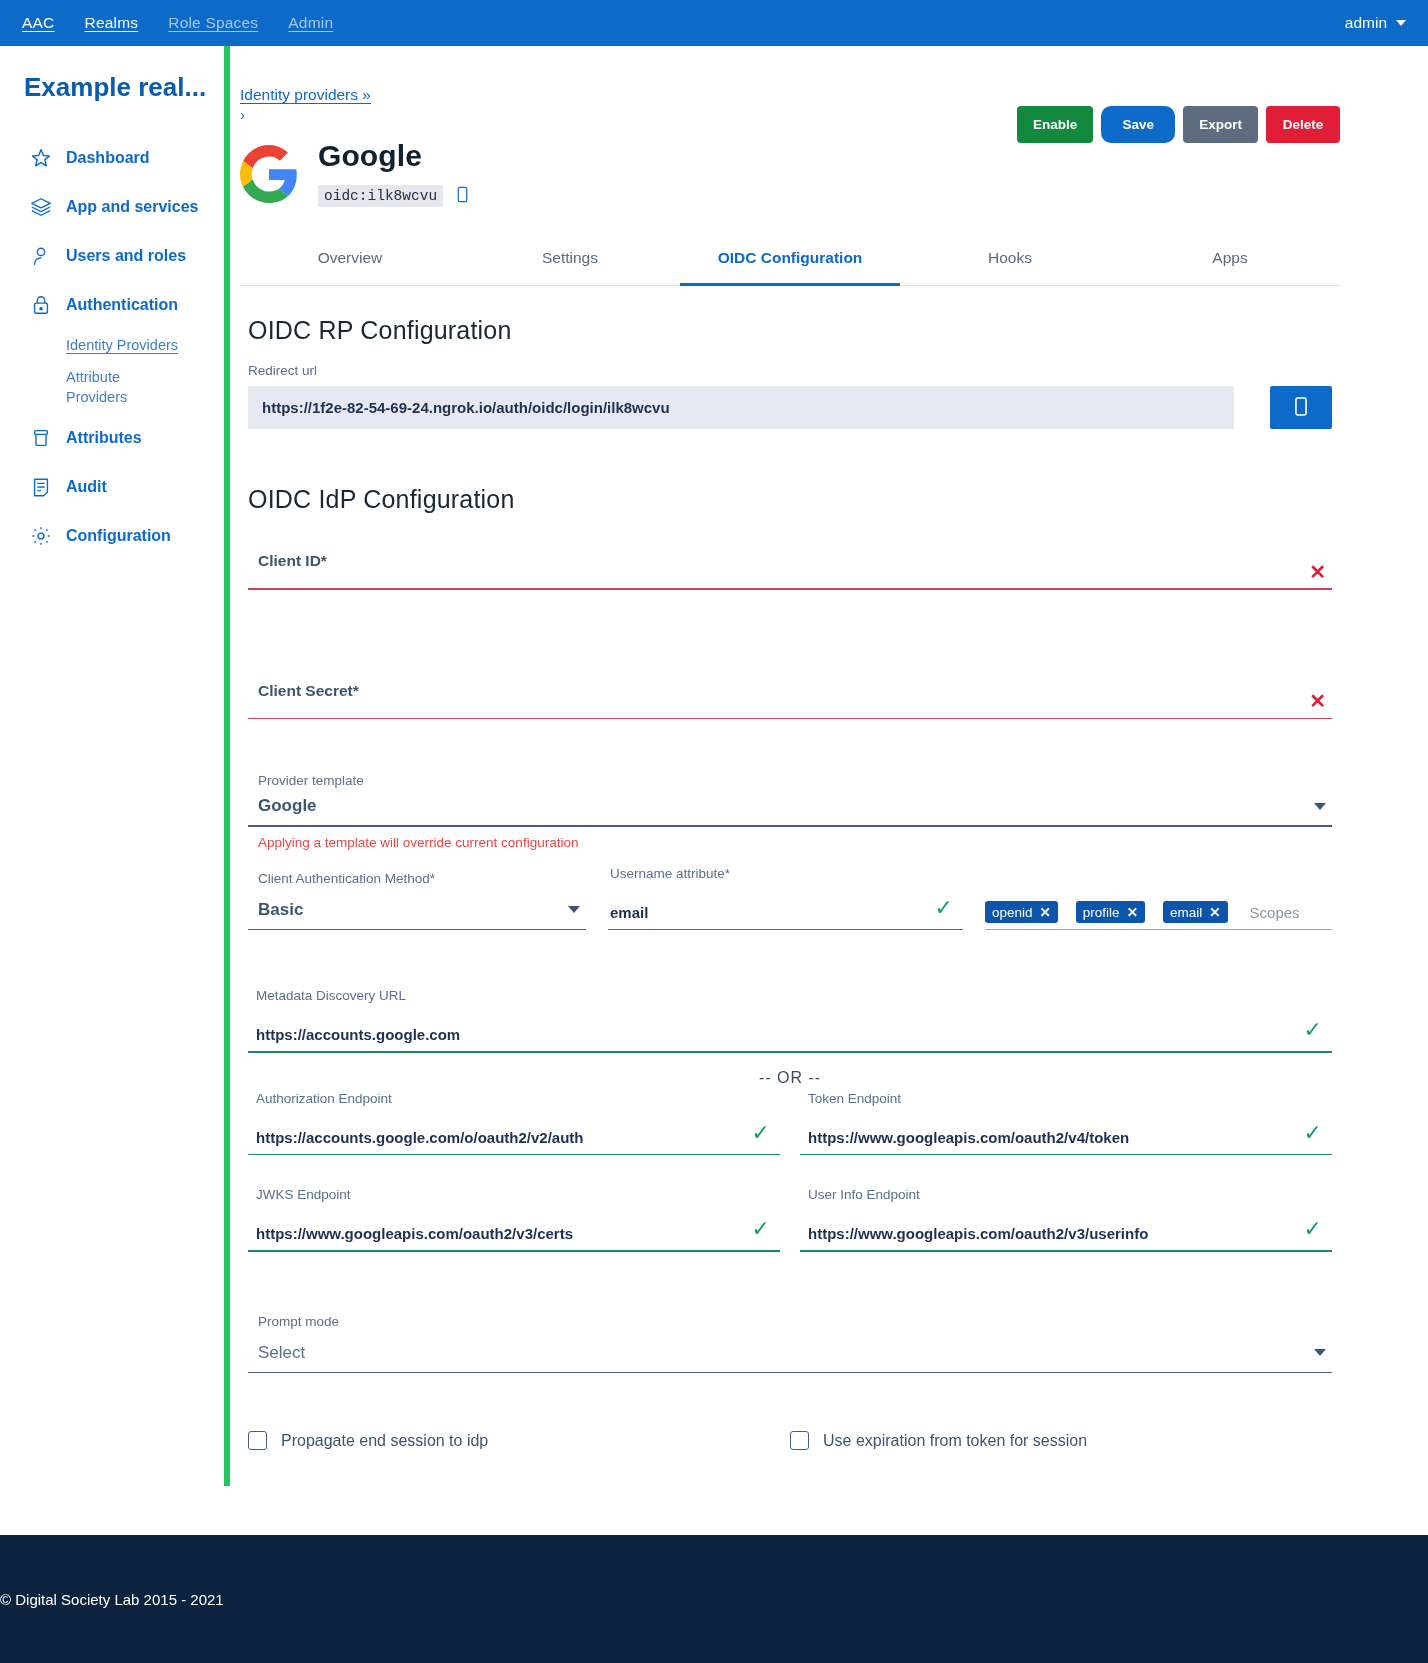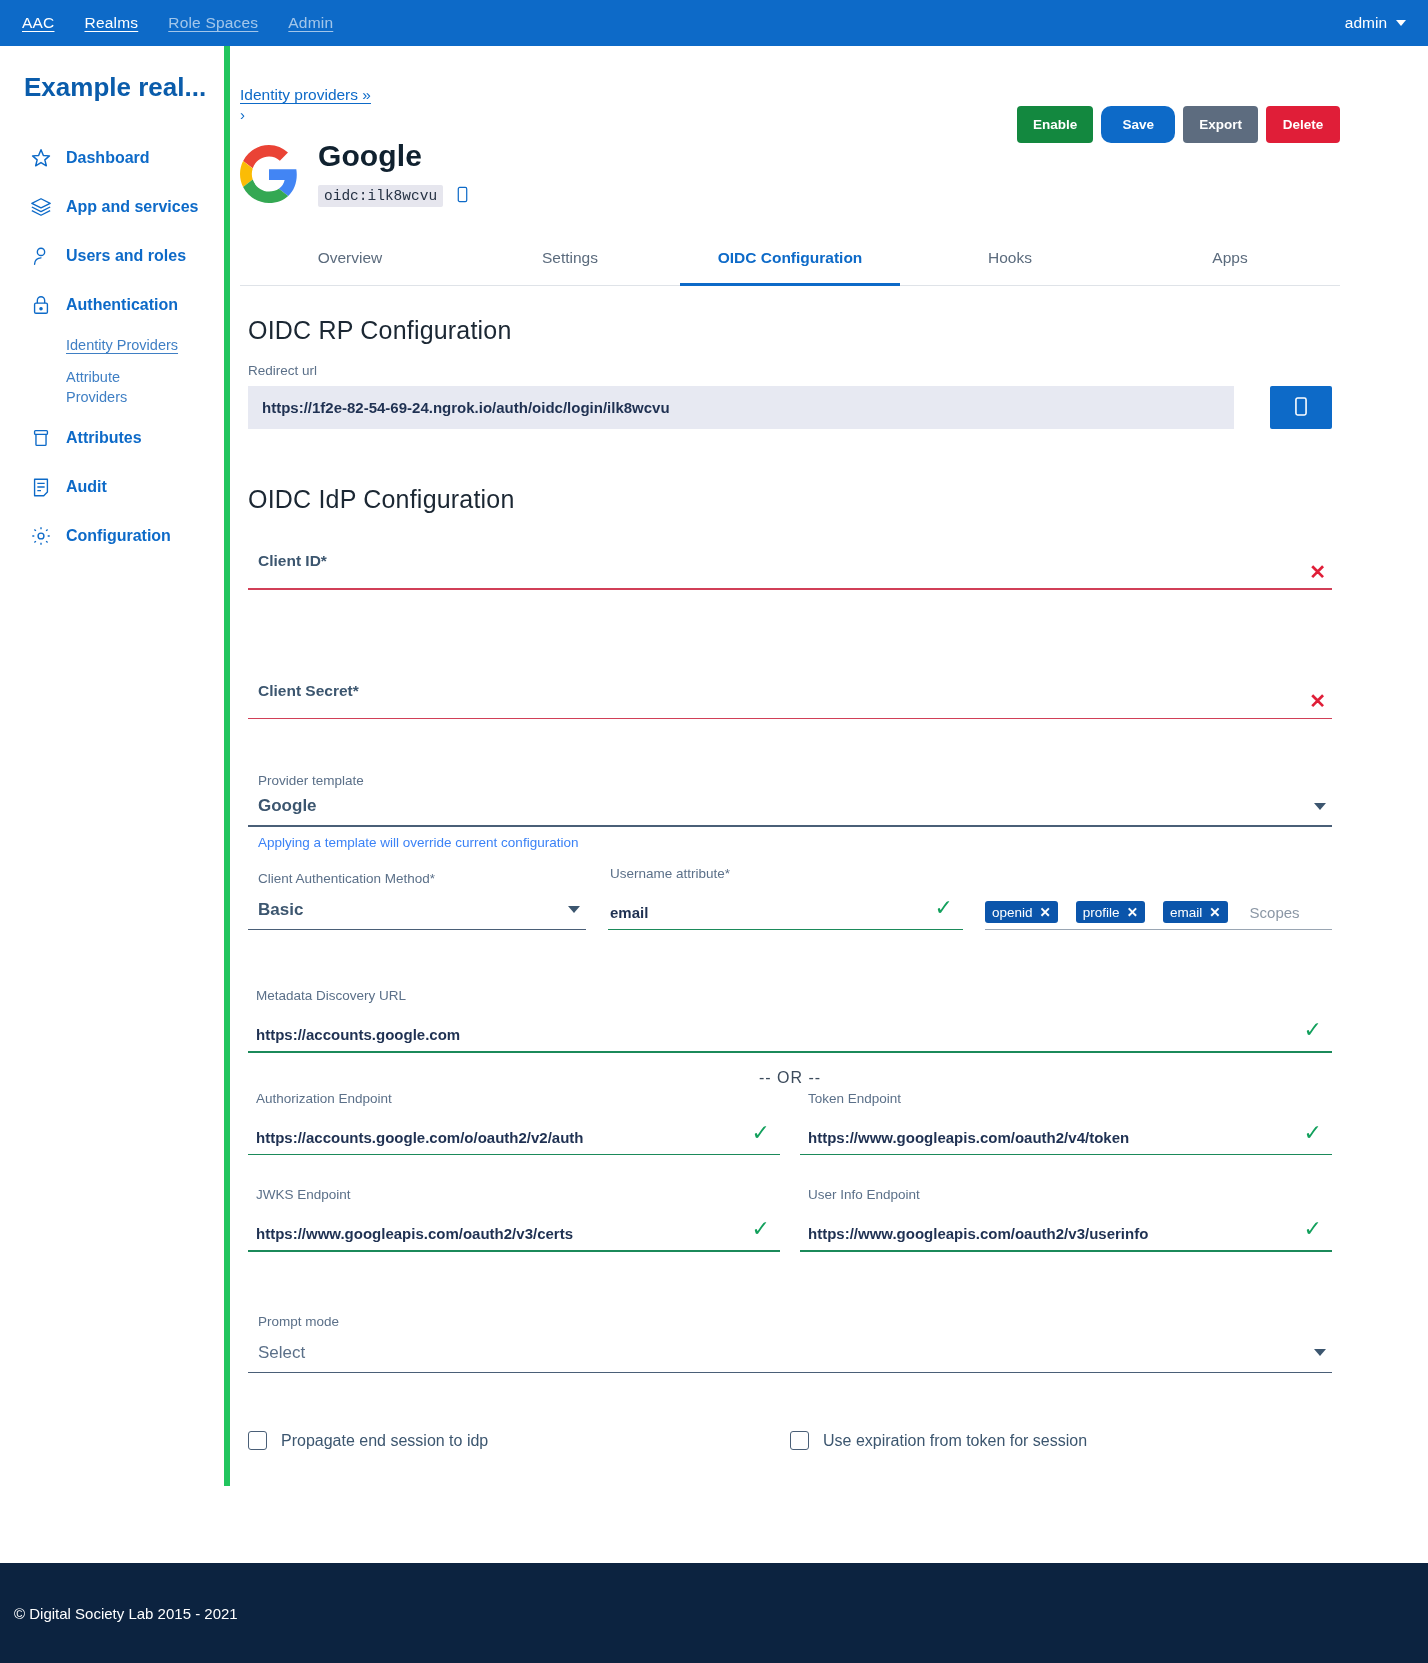--- a/index.html
+++ b/index.html
@@ -193,21 +193,21 @@
   }
   .x-red { color:#e01e38; }
   .chk-green { color:#12a05c; }
 
   .input-line {
     display:flex; align-items:flex-end; justify-content:space-between;
     padding: 0 10px 8px 10px;
   }
   .input-val { font-size: 15px; font-weight:700; color:#1f3152; }
 
-  .hint { font-size: 13.5px; color:#3b82f6; margin: 8px 0 0 18px; }
+  .hint { font-size: 13.5px; color:#ef4444; margin: 8px 0 0 18px; }
 
   .grid2 { display:flex; gap: 20px; }
   .grid2 > div { flex:1; }
   .grid3 { display:flex; gap: 22px; align-items:flex-end; }
 
   .select-row {
     display:flex; align-items:center; justify-content:space-between;
     padding: 0 6px 9px 10px;
   }
   .select-val { font-size: 17px; font-weight:700; color:#3c566f; }
@@ -236,25 +236,24 @@
   .checkbox-row > div { flex:1; display:flex; align-items:center; gap: 14px; }
   .cbox {
     width: 19px; height: 19px; border: 1.8px solid #4a5f77; border-radius: 3px;
     flex: 0 0 19px; cursor:pointer;
   }
   .cb-label { font-size: 16px; color:#3c566f; font-weight:400; }
 
   
   .footer {
     position:absolute; left:0; bottom:0;
-    width: 1428px; height: 100px;
+    width: 1428px; height: 128px;
     background:#0c2340;
     color:#ffffff;
     display:flex; align-items:center;
-    padding-left: 14px;
     font-size: 15px;
   }
   .body-wrap { position:relative; width:1428px; height:1663px; }
 </style>
 </head>
 <body>
 
 <div class="body-wrap">
 
   <div class="navbar">

